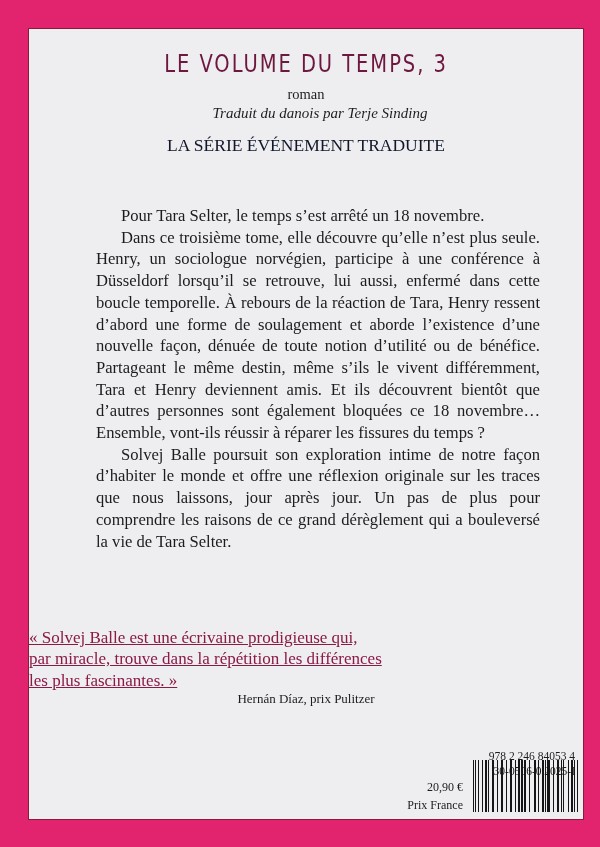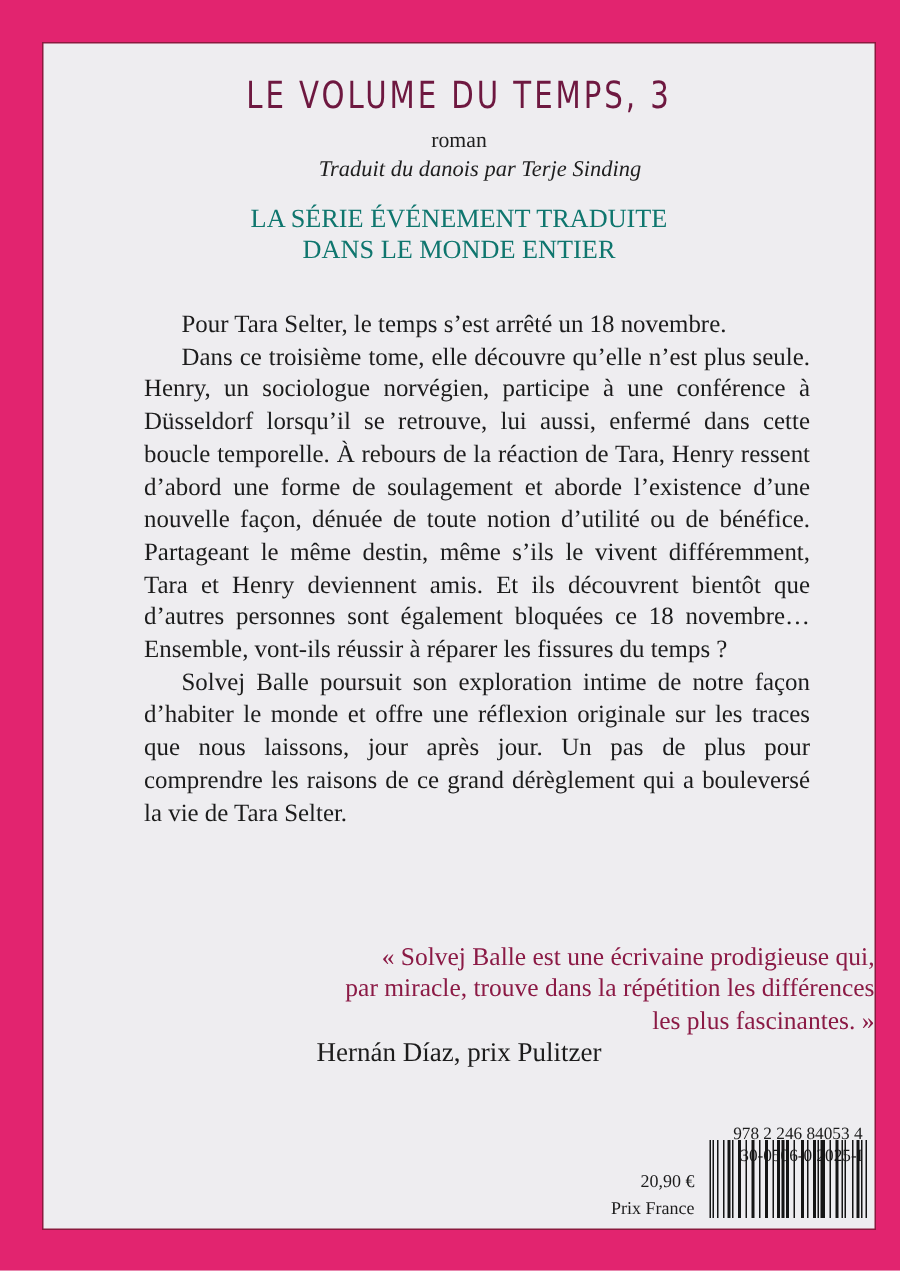--- a/index.html
+++ b/index.html
@@ -30,37 +30,38 @@
     position: absolute; left: 0; right: 0; top: 57px;
     text-align: center; font-size: 14.5px; color: #1e1e1e;
   }
   .translator {
     position: absolute; left: 0; right: 0; top: 76px;
     text-align: center; font-size: 15px; font-style: italic; color: #1e1e1e; margin-left: 28px;
   }
   .headline {
     position: absolute; left: 0; right: 0; top: 106px;
     text-align: center; font-size: 17.5px; line-height: 21px;
-    color: #0f766e;
+    color: #0f172a;
   }
   .body-text {
     position: absolute; left: 67px; width: 444px; top: 176px;
     font-size: 16.6px; line-height: 21.7px; color: #1c1c1c;
     text-align: justify;
     hyphens: manual;
   }
   .body-text p { margin: 0; text-indent: 25px; }
   .quote {
     position: absolute; left: 0; right: 0; top: 598px;
-    text-align: right; font-size: 17px; line-height: 21.3px;
+    text-align: left; font-size: 17px; line-height: 21.3px;
     color: #8b1a45;
+    text-decoration: underline;
   }
   .attribution {
     position: absolute; left: 0; right: 0; top: 662px;
-    text-align: center; font-size: 18px; color: #1c1c1c;
+    text-align: center; font-size: 13px; color: #1c1c1c;
   }
   .isbn {
     position: absolute; right: 8px; top: 720px;
     text-align: right; font-size: 11.5px; line-height: 15px; color: #1c1c1c;
   }
   .price {
     position: absolute; right: 120px; top: 749px;
     text-align: right; font-size: 12px; line-height: 18px; color: #1c1c1c;
   }
   .barcode {
@@ -73,21 +74,20 @@
 </head>
 <body>
 
 <div class="panel">
   <div class="title">LE VOLUME DU TEMPS, 3</div>
   <div class="roman">roman</div>
   <div class="translator">Traduit du danois par Terje Sinding</div>
 
   <div class="headline">
     <div>LA SÉRIE ÉVÉNEMENT TRADUITE</div>
-    <div>DANS LE MONDE ENTIER</div>
   </div>
 
   <div class="body-text">
     <p>Pour Tara Selter, le temps s’est arrêté un 18 novembre.</p>
     <p>Dans ce troisième tome, elle découvre qu’elle n’est plus seule. Henry, un sociologue norvégien, participe à une confé­rence à Düsseldorf lorsqu’il se retrouve, lui aussi, enfermé dans cette boucle temporelle. À rebours de la réaction de Tara, Henry ressent d’abord une forme de soulagement et aborde l’existence d’une nouvelle façon, dénuée de toute notion d’utilité ou de bénéfice. Partageant le même destin, même s’ils le vivent différemment, Tara et Henry deviennent amis. Et ils découvrent bientôt que d’autres personnes sont également bloquées ce 18 novembre… Ensemble, vont-ils réussir à réparer les fissures du temps ?</p>
     <p>Solvej Balle poursuit son exploration intime de notre fa­çon d’habiter le monde et offre une réflexion originale sur les traces que nous laissons, jour après jour. Un pas de plus pour comprendre les raisons de ce grand dérèglement qui a bouleversé la vie de Tara Selter.</p>
   </div>
 
   <div class="quote">
     <div>« Solvej Balle est une écrivaine prodigieuse qui,</div>

